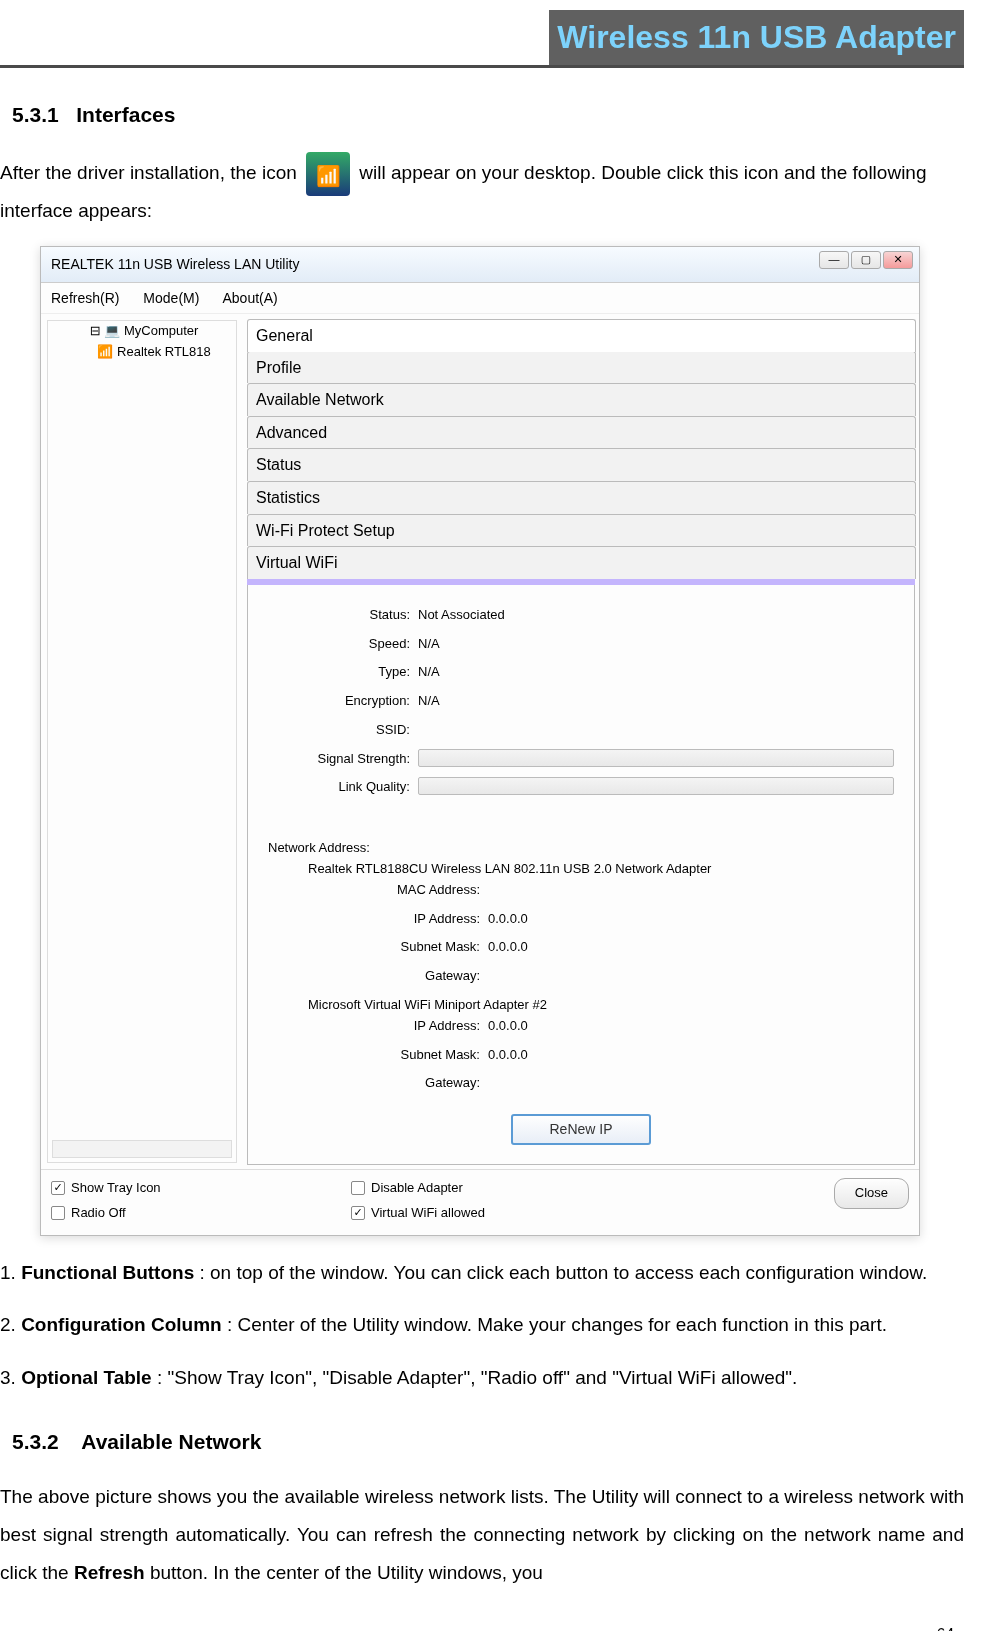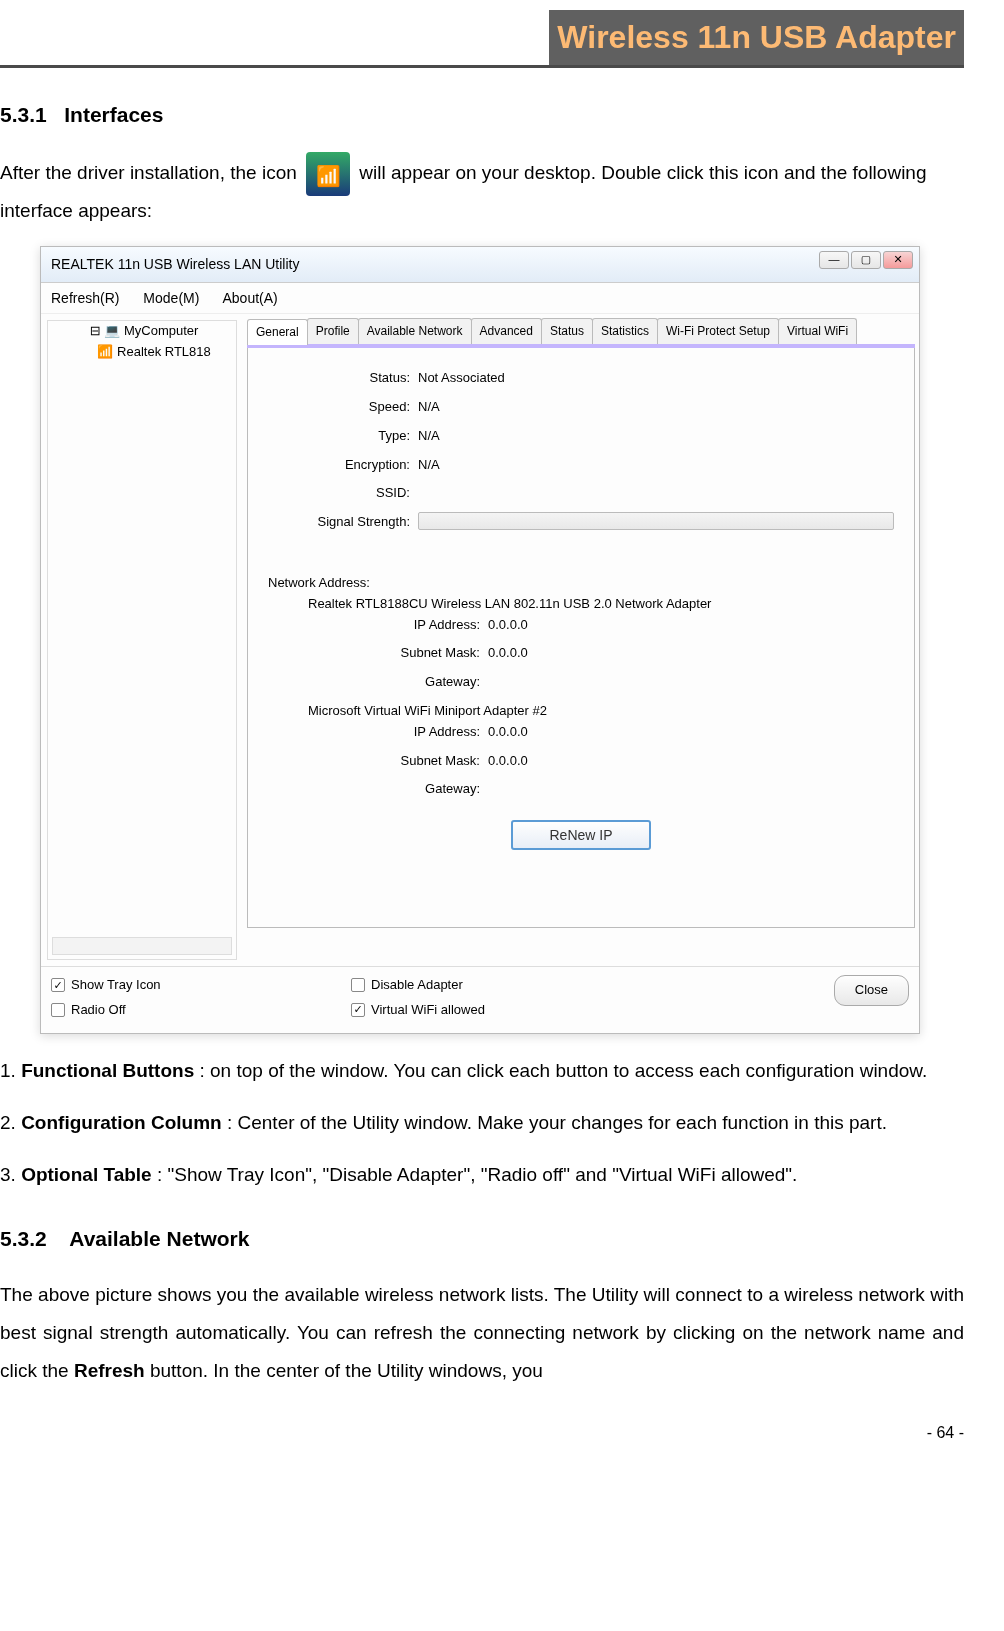--- a/index.html
+++ b/index.html
@@ -13,31 +13,31 @@
   }
   .header-line {
     border-bottom: 3px solid #4a4a4a;
     margin-bottom: 30px;
   }
   .header-title {
     text-align: right;
     font-size: 32px;
     font-weight: bold;
     background: #606060;
-    color: #fdba74;
+    color: #7dd3fc;
     display: block;
     width: fit-content;
     margin-left: auto;
     padding: 2px 8px;
   }
   h3, h4 {
     font-family: Arial, sans-serif;
     font-weight: bold;
   }
-  .sect { font-size: 21px; margin: 30px 0 20px 0; }
+  .sect { font-size: 21px; margin: 30px 0 20px 12px; }
   .icon-placeholder {
     display: inline-block;
     vertical-align: middle;
     width: 44px;
     height: 44px;
     background: linear-gradient(#3a6, #1a3b7a);
     border-radius: 4px;
     position: relative;
     margin: 0 4px;
   }
@@ -102,23 +102,24 @@
     bottom: 4px;
     left: 4px;
     right: 4px;
     height: 18px;
     border: 1px solid #ddd;
     background: #f3f3f3;
   }
   .main-pane { flex: 1; padding: 4px; }
   .tabs {
     display: flex;
-    border-bottom: 4px solid #c4b5fd;
-    font-size: 12px;
+    border-bottom: 6px solid #c4b5fd;
+    font-size: 16px;
     flex-wrap: nowrap;
+    flex-direction: column;
   }
   .tab {
     border: 1px solid #bbb;
     border-bottom: none;
     padding: 3px 8px;
     margin-right: -1px;
     background: #f2f2f2;
     border-radius: 3px 3px 0 0;
     white-space: nowrap;
   }
@@ -244,24 +245,32 @@
             <div class="field-value">N/A</div>
           </div>
         <div class="field-row">
             <div class="field-label">SSID:</div>
             <div class="field-value"></div>
           </div>
         <div class="field-row">
             <div class="field-label">Signal Strength:</div>
             <div class="bar"></div>
           </div>
+        <div class="field-row">
+            <div class="field-label">Link Quality:</div>
+            <div class="bar"></div>
+          </div>
 
         <div class="addr-block">
           <div>Network Address:</div>
           <div class="sub-addr">Realtek RTL8188CU Wireless LAN 802.11n USB 2.0 Network Adapter</div>
+          <div class="field-row sub-addr">
+              <div class="field-label">MAC Address:</div>
+              <div class="field-value"></div>
+            </div>
           <div class="field-row sub-addr">
               <div class="field-label">IP Address:</div>
               <div class="field-value">0.0.0.0</div>
             </div>
           <div class="field-row sub-addr">
               <div class="field-label">Subnet Mask:</div>
               <div class="field-value">0.0.0.0</div>
             </div>
           <div class="field-row sub-addr">
               <div class="field-label">Gateway:</div>

